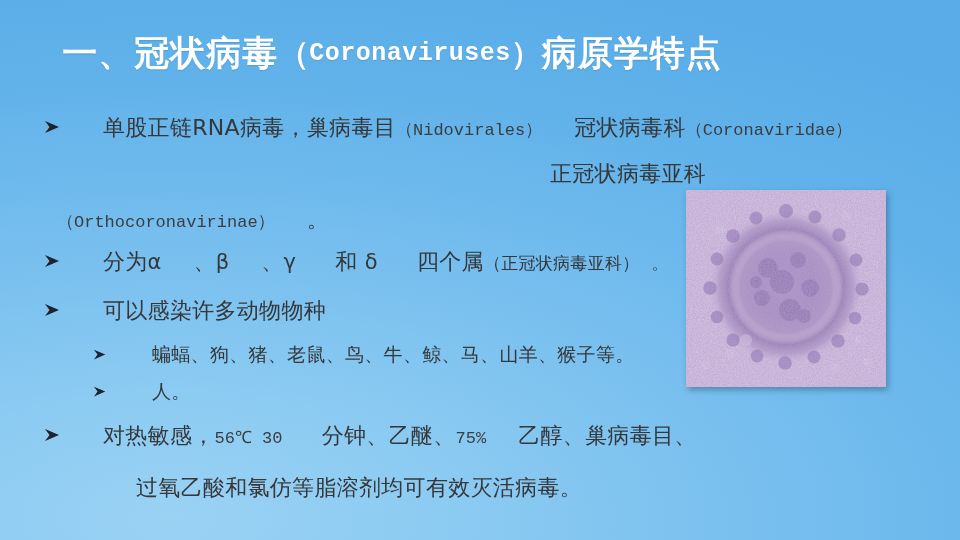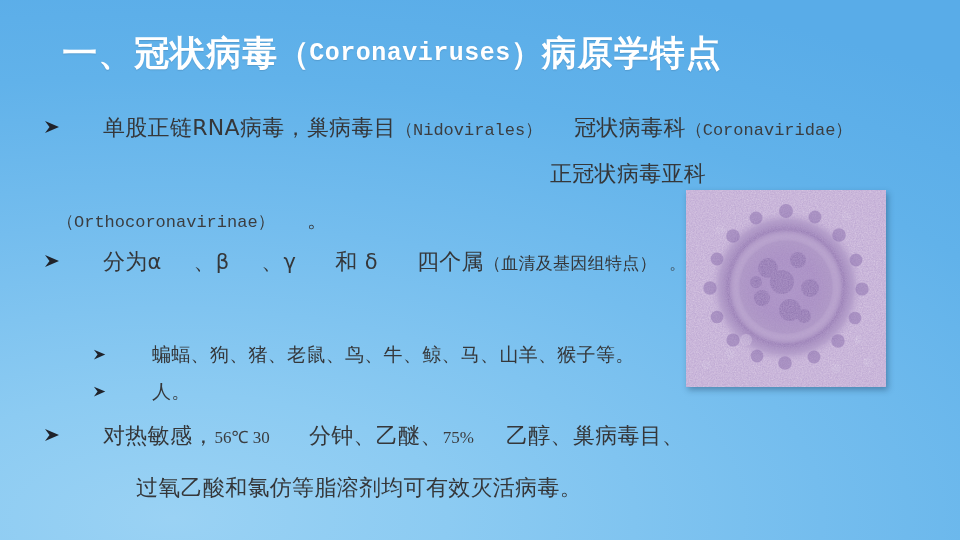--- a/index.html
+++ b/index.html
@@ -90,21 +90,21 @@
     letter-spacing: 0.3px;
     vertical-align: baseline;
   }
   .mono {
     font-family: "Liberation Mono", "DejaVu Sans Mono", monospace;
     font-size: 17px;
     color: #3b3d40;
     vertical-align: baseline;
   }
   .mono-up {
-    font-family: Liberation Serif, serif;
+    font-family: Liberation Mono, monospace;
     font-style: normal;
     font-size: 17px;
     color: #3b3d40;
     vertical-align: baseline;
   }
   .greek {
     font-family: "DejaVu Sans", sans-serif;
     font-size: 21px;
     color: #35373a;
     vertical-align: baseline;
@@ -154,23 +154,30 @@
 
   <div class="line" style="left:57px; top:209px;">
     <span class="mono">（Orthocoronavirinae）</span><span class="cn">。</span>
   </div>
 
   <div class="line" style="left:44px; top:251px;">
     <span class="bullet">
       <svg width="17" height="16" viewBox="0 0 17 16">
           <path d="M1 2 L15 8 L1 14 L5.5 8 Z" fill="#20232b"></path>
         </svg>
-    </span><span class="cn">分为</span><span class="greek">α</span><span class="cn">、</span><span class="greek">β</span><span class="cn">、</span><span class="greek">γ</span><span class="cn"> 和 </span><span class="greek">δ</span><span class="cn"> 四个属</span><span class="cn-xs">（血清及基因组特点）</span><span class="cn-xs" style="padding-left:12px;">。</span>
-  </div>
-
+    </span><span class="cn">分为</span><span class="greek">α</span><span class="cn">、</span><span class="greek">β</span><span class="cn">、</span><span class="greek">γ</span><span class="cn"> 和 </span><span class="greek">δ</span><span class="cn"> 四个属</span><span class="cn-xs">（正冠状病毒亚科）</span><span class="cn-xs" style="padding-left:12px;">。</span>
+  </div>
+
+  <div class="line" style="left:44px; top:300px;">
+    <span class="bullet">
+      <svg width="17" height="16" viewBox="0 0 17 16">
+          <path d="M1 2 L15 8 L1 14 L5.5 8 Z" fill="#20232b"></path>
+        </svg>
+    </span><span class="cn">可以感染许多动物物种</span>
+  </div>
 
   <div class="line" style="left:93px; top:345px;">
     <span class="bullet" style="margin-right:9px;">
       <svg width="14" height="13" viewBox="0 0 17 16">
           <path d="M1 2 L15 8 L1 14 L5.5 8 Z" fill="#20232b"></path>
         </svg>
     </span><span class="cn-sm">蝙蝠、狗、猪、老鼠、鸟、牛、鲸、马、山羊、猴子等。</span>
   </div>
 
   <div class="line" style="left:93px; top:382px;">

